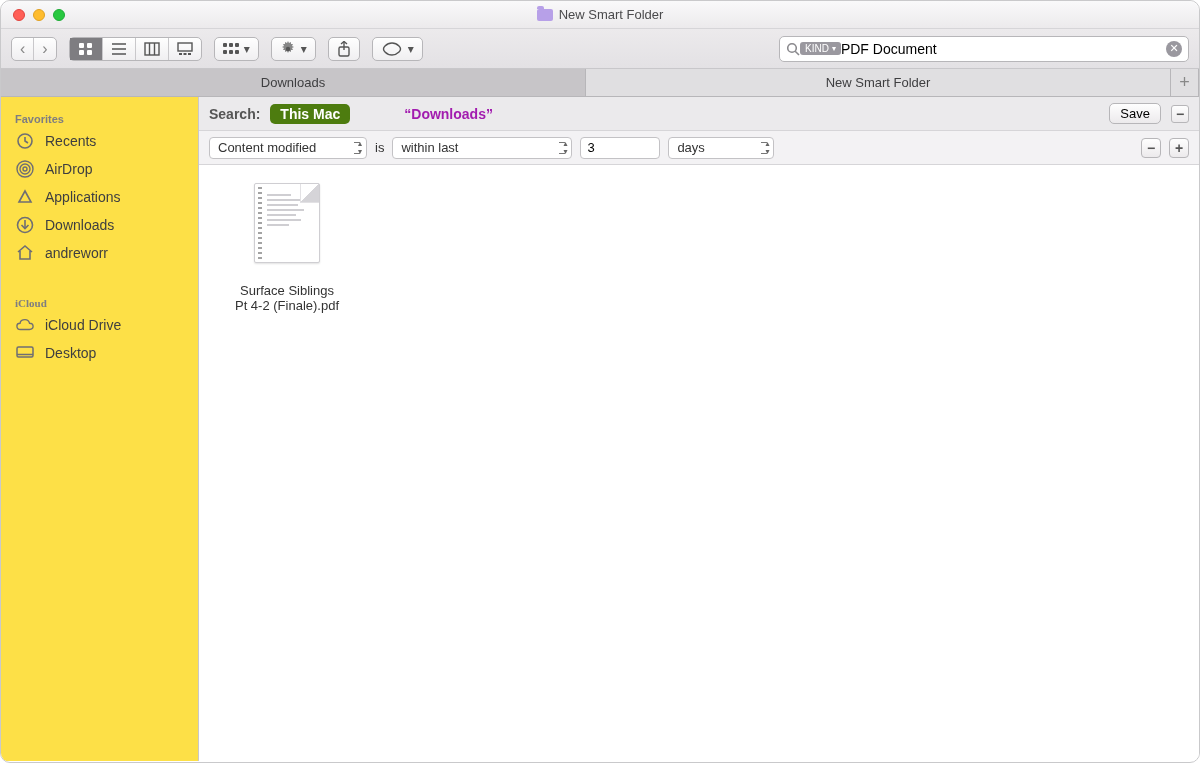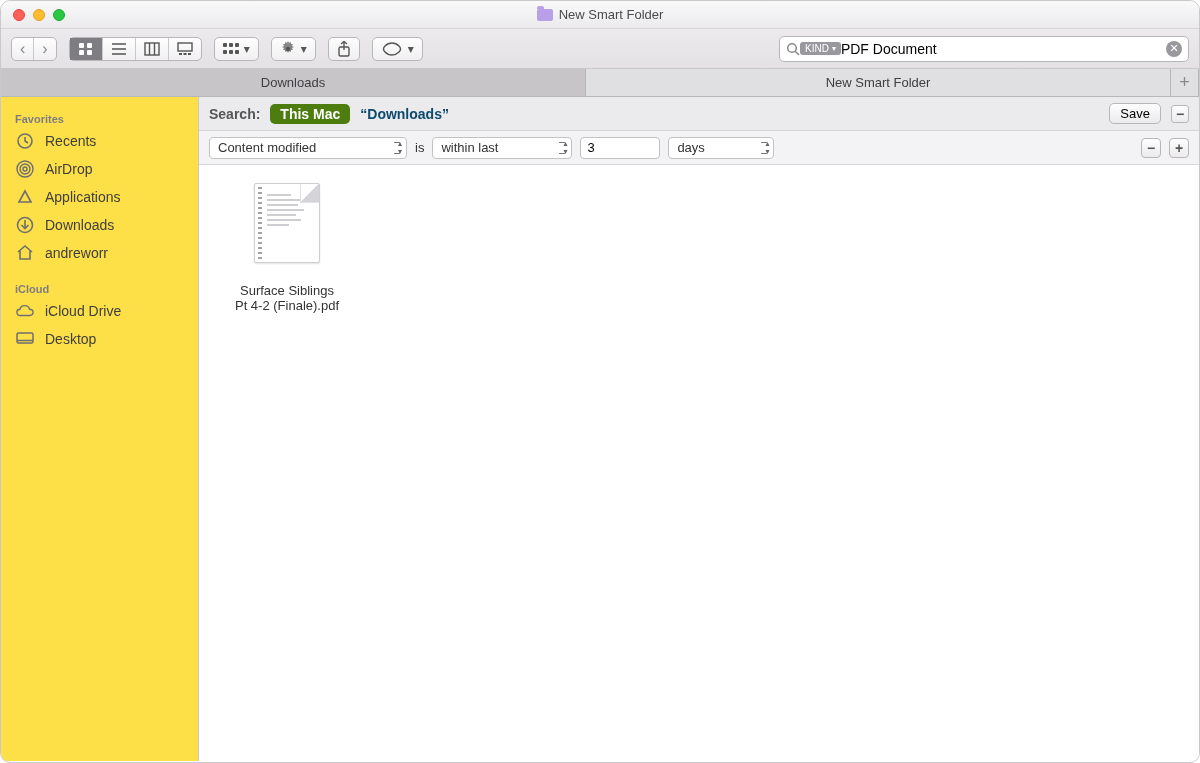--- a/index.html
+++ b/index.html
@@ -118,21 +118,21 @@
     border-bottom:1px solid #d6d5d8;
     padding:0 10px;
     gap:10px;
     color:#555;
     font-size:14px;
   }
   .scopebar .lbl { font-weight:600; }
   .scope-pill {
     background:#4d7c0f; color:#fff; border-radius:5px; padding:2px 10px; font-weight:600;
   }
-  .scopebar .alt { color:#0c4a6e; font-weight:600; }
+  .scopebar .alt { color:#a21caf; font-weight:600;margin-left:44px; }
   .scope-spacer { flex:1; }
   .save-btn {
     border:1px solid #b7b6b9; background:linear-gradient(#fefefe,#eceaec);
     border-radius:5px; padding:2px 10px; font-size:13px;
   }
   .circle-btn {
     width:18px; height:18px; border-radius:3px;
     border:1px solid #b7b6b9; background:linear-gradient(#fefefe,#eceaec);
     display:flex;align-items:center;justify-content:center; font-weight:700; color:#555;
   }
@@ -403,21 +403,21 @@
     </div>
     <div class="sb-item">
       <span class="ic">
           <svg viewBox="0 0 18 18">
             <path fill="none" stroke="#6f6e73" stroke-width="1.6" d="M2 8 L9 2 L16 8 M4 7 V15 H14 V7"></path>
           </svg>
         </span>
       <span>andreworr</span>
     </div>
 
-    <div class="sb-heading" style="margin-top:10px;">iCloud</div>
+    <div class="sb-heading" style="margin-top:24px;font-family:Liberation Serif, serif;">iCloud</div>
 
     <div class="sb-item">
       <span class="ic">
           <svg viewBox="0 0 20 14">
             <path fill="none" stroke="#6f6e73" stroke-width="1.5" d="M5 12 Q1 12 1 8 Q1 5 4.5 5 Q5 1 10 1 Q14 1 15 5 Q19 5 19 8.5 Q19 12 15 12 Z"></path>
           </svg>
         </span>
       <span>iCloud Drive</span>
     </div>
     <div class="sb-item">
@@ -438,29 +438,29 @@
     <div class="scopebar">
       <span class="lbl">Search:</span>
       <span class="scope-pill">This Mac</span>
       <span class="alt">“Downloads”</span>
       <span class="scope-spacer"></span>
       <button class="save-btn">Save</button>
       <span class="circle-btn">−</span>
     </div>
 
     <div class="criteria">
-      <div class="popup" style="width:198px;">
+      <div class="popup" style="width:158px;">
         <span>Content modified</span>
         <span class="arrows">
             <span>▴</span>
             <span>▾</span>
           </span>
       </div>
       <span>is</span>
-      <div class="popup" style="width:140px;text-align:center;">
+      <div class="popup" style="width:180px;text-align:center;">
         <span>within last</span>
         <span class="arrows">
             <span>▴</span>
             <span>▾</span>
           </span>
       </div>
       <input class="num-input" value="3" style="">
       <div class="popup" style="width:106px;">
         <span>days</span>
         <span class="arrows">

